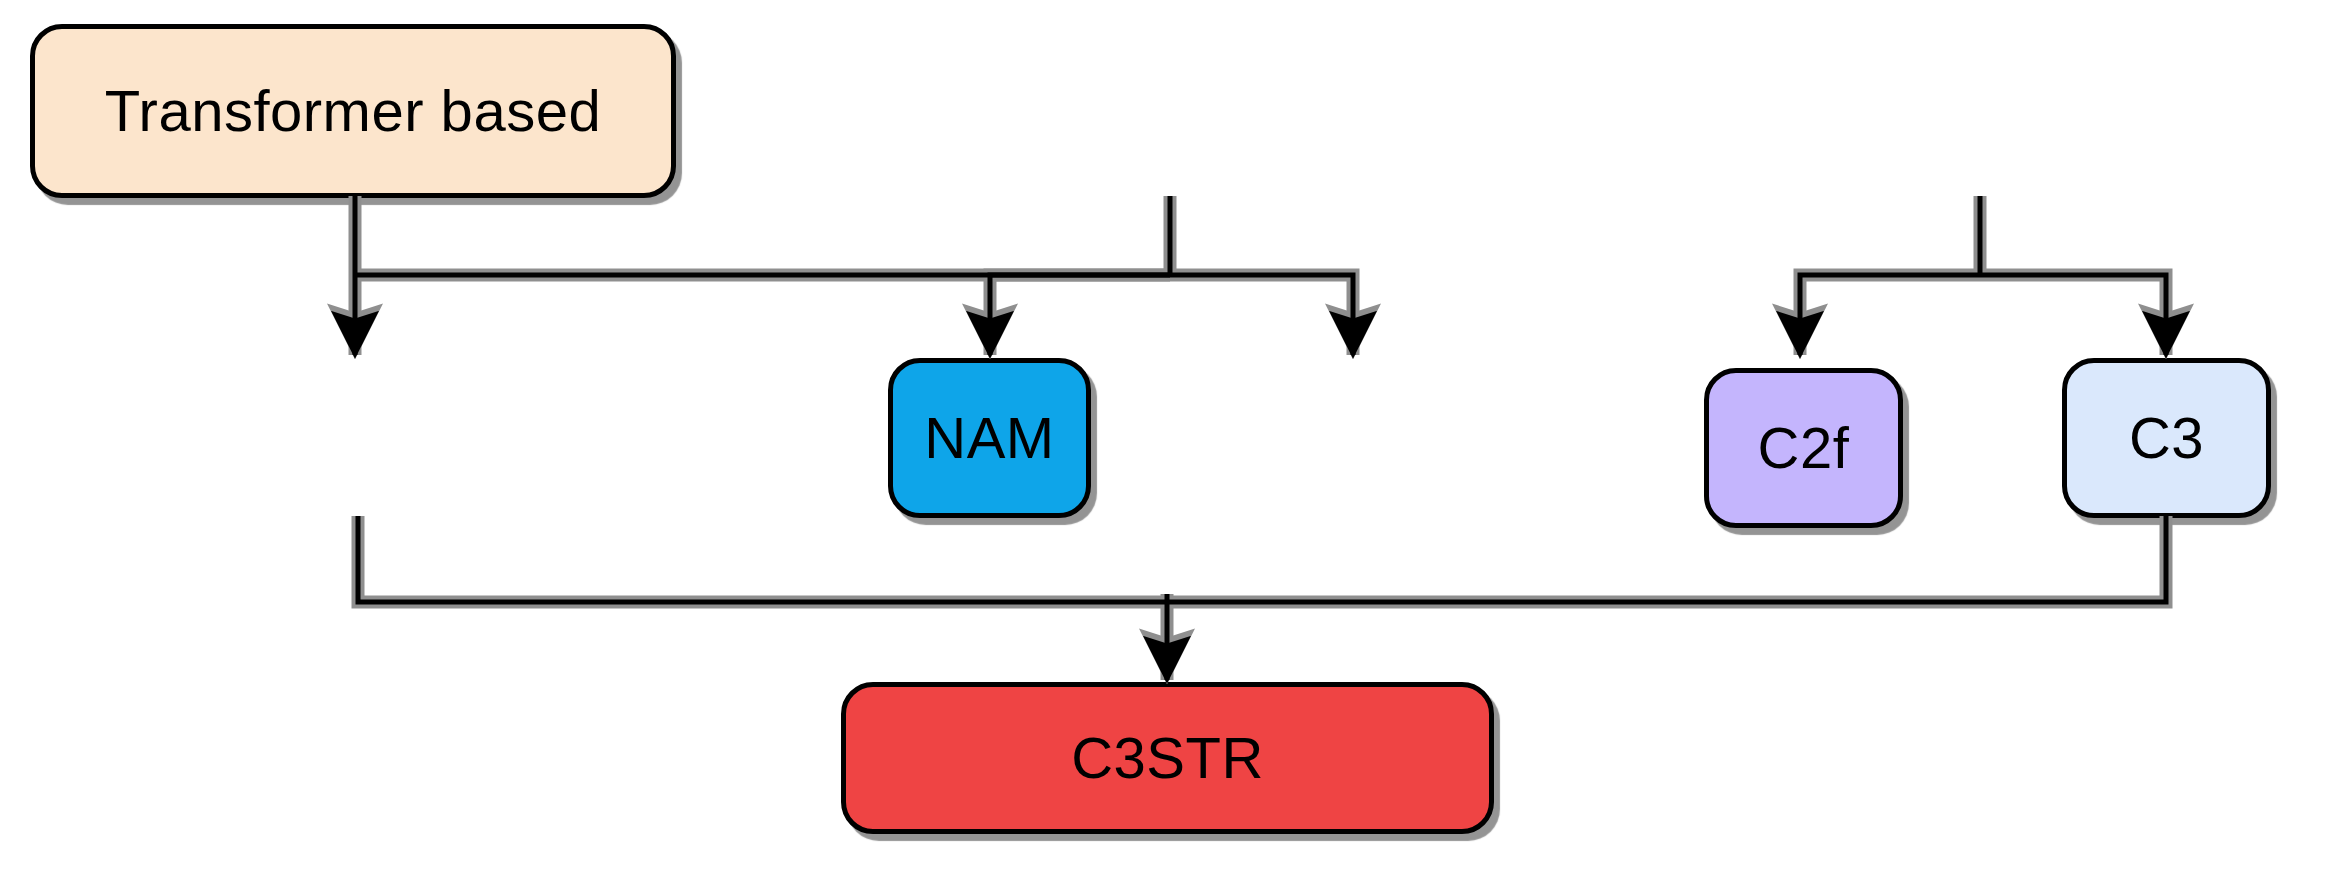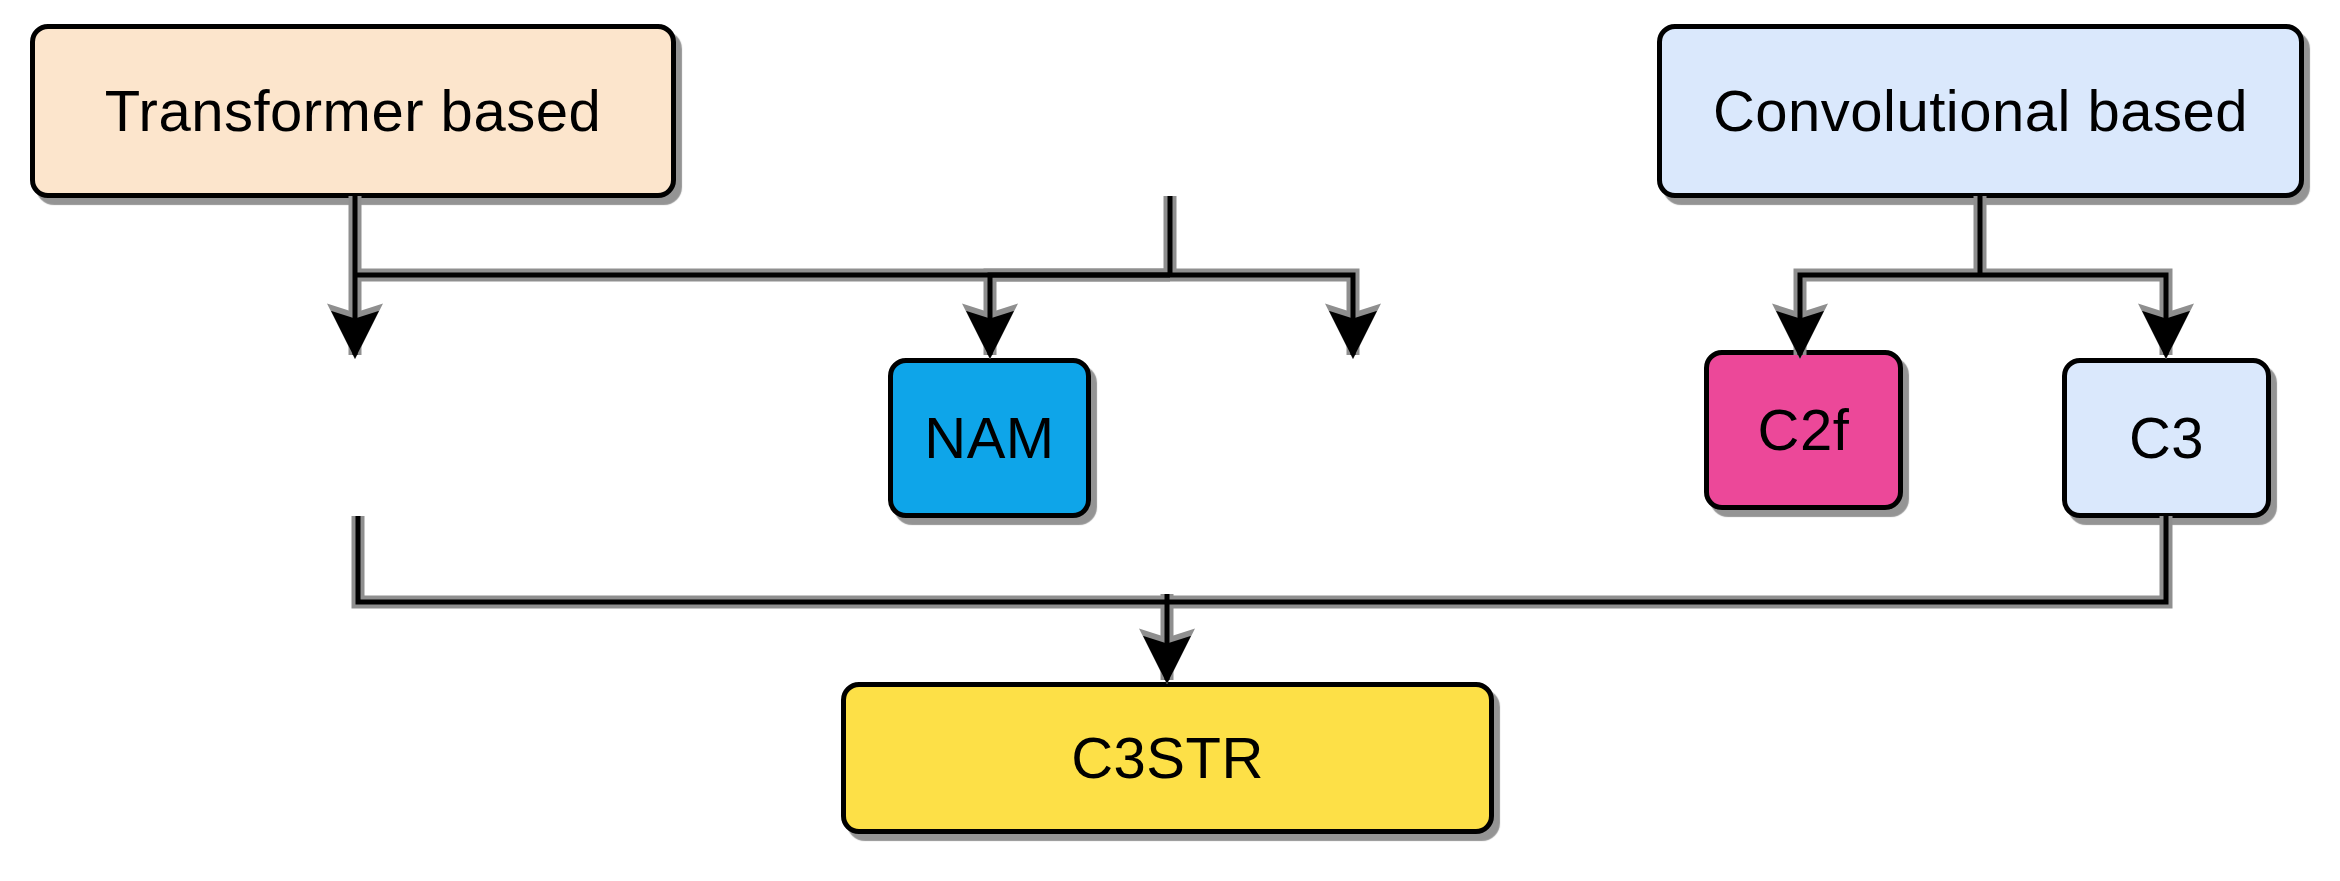--- a/index.html
+++ b/index.html
@@ -21,21 +21,21 @@
     top: 0;
     width: 2340px;
     height: 881px;
     z-index: 2;
     pointer-events: none;
   }
   .node {
     position: absolute;
     box-sizing: border-box;
     border: 5px solid #000000;
-    border-radius: 18px;
+    border-radius: 32px;
     box-shadow: 6px 7px 1px rgba(0, 0, 0, 0.42);
     display: flex;
     align-items: center;
     justify-content: center;
     z-index: 1;
   }
   .node span {
     font-size: 58px;
     color: #000000;
     line-height: 1.1;
@@ -91,28 +91,25 @@
         <path d="M 1980 275 L 1800 275 L 1800 355" class="edge-main" marker-end="url(#arrow-head)"></path>
         <path d="M 1980 275 L 2166 275 L 2166 355" class="edge-main" marker-end="url(#arrow-head)"></path>
         <path d="M 358 516 L 358 602 L 1167 602" class="edge-main"></path>
         <path d="M 2166 516 L 2166 602 L 1167 602" class="edge-main"></path>
         <path d="M 1167 594 L 1167 680" class="edge-main" marker-end="url(#arrow-head)"></path>
       </g>
   </svg>
 <div class="node" style="left: 30px; top: 24px; width: 646px; height: 174px; background: rgb(252, 229, 204);">
       <span>Transformer based</span>
     </div>
-    <div class="node" style="left: 1657px; top: 24px; width: 647px; height: 174px; background: rgb(218, 232, 252);">
-      <span>Convolutional based</span>
-    </div>
     <div class="node" style="left: 888px; top: 358px; width: 203px; height: 160px; background: #0ea5e9;">
       <span>NAM</span>
     </div>
-    <div class="node" style="left: 1704px; top: 350px; width: 199px; height: 160px; background: #ec4899;">
+    <div class="node" style="left: 1704px; top: 368px; width: 199px; height: 160px; background: #c4b5fd;">
       <span>C2f</span>
     </div>
     <div class="node" style="left: 2062px; top: 358px; width: 209px; height: 160px; background: rgb(218, 232, 252);">
       <span>C3</span>
     </div>
-    <div class="node" style="left: 841px; top: 682px; width: 653px; height: 152px; background: #fde047;">
+    <div class="node" style="left: 841px; top: 682px; width: 653px; height: 152px; background: #ef4444;">
       <span>C3STR</span>
     </div>
   </div>
 
 </body></html>

